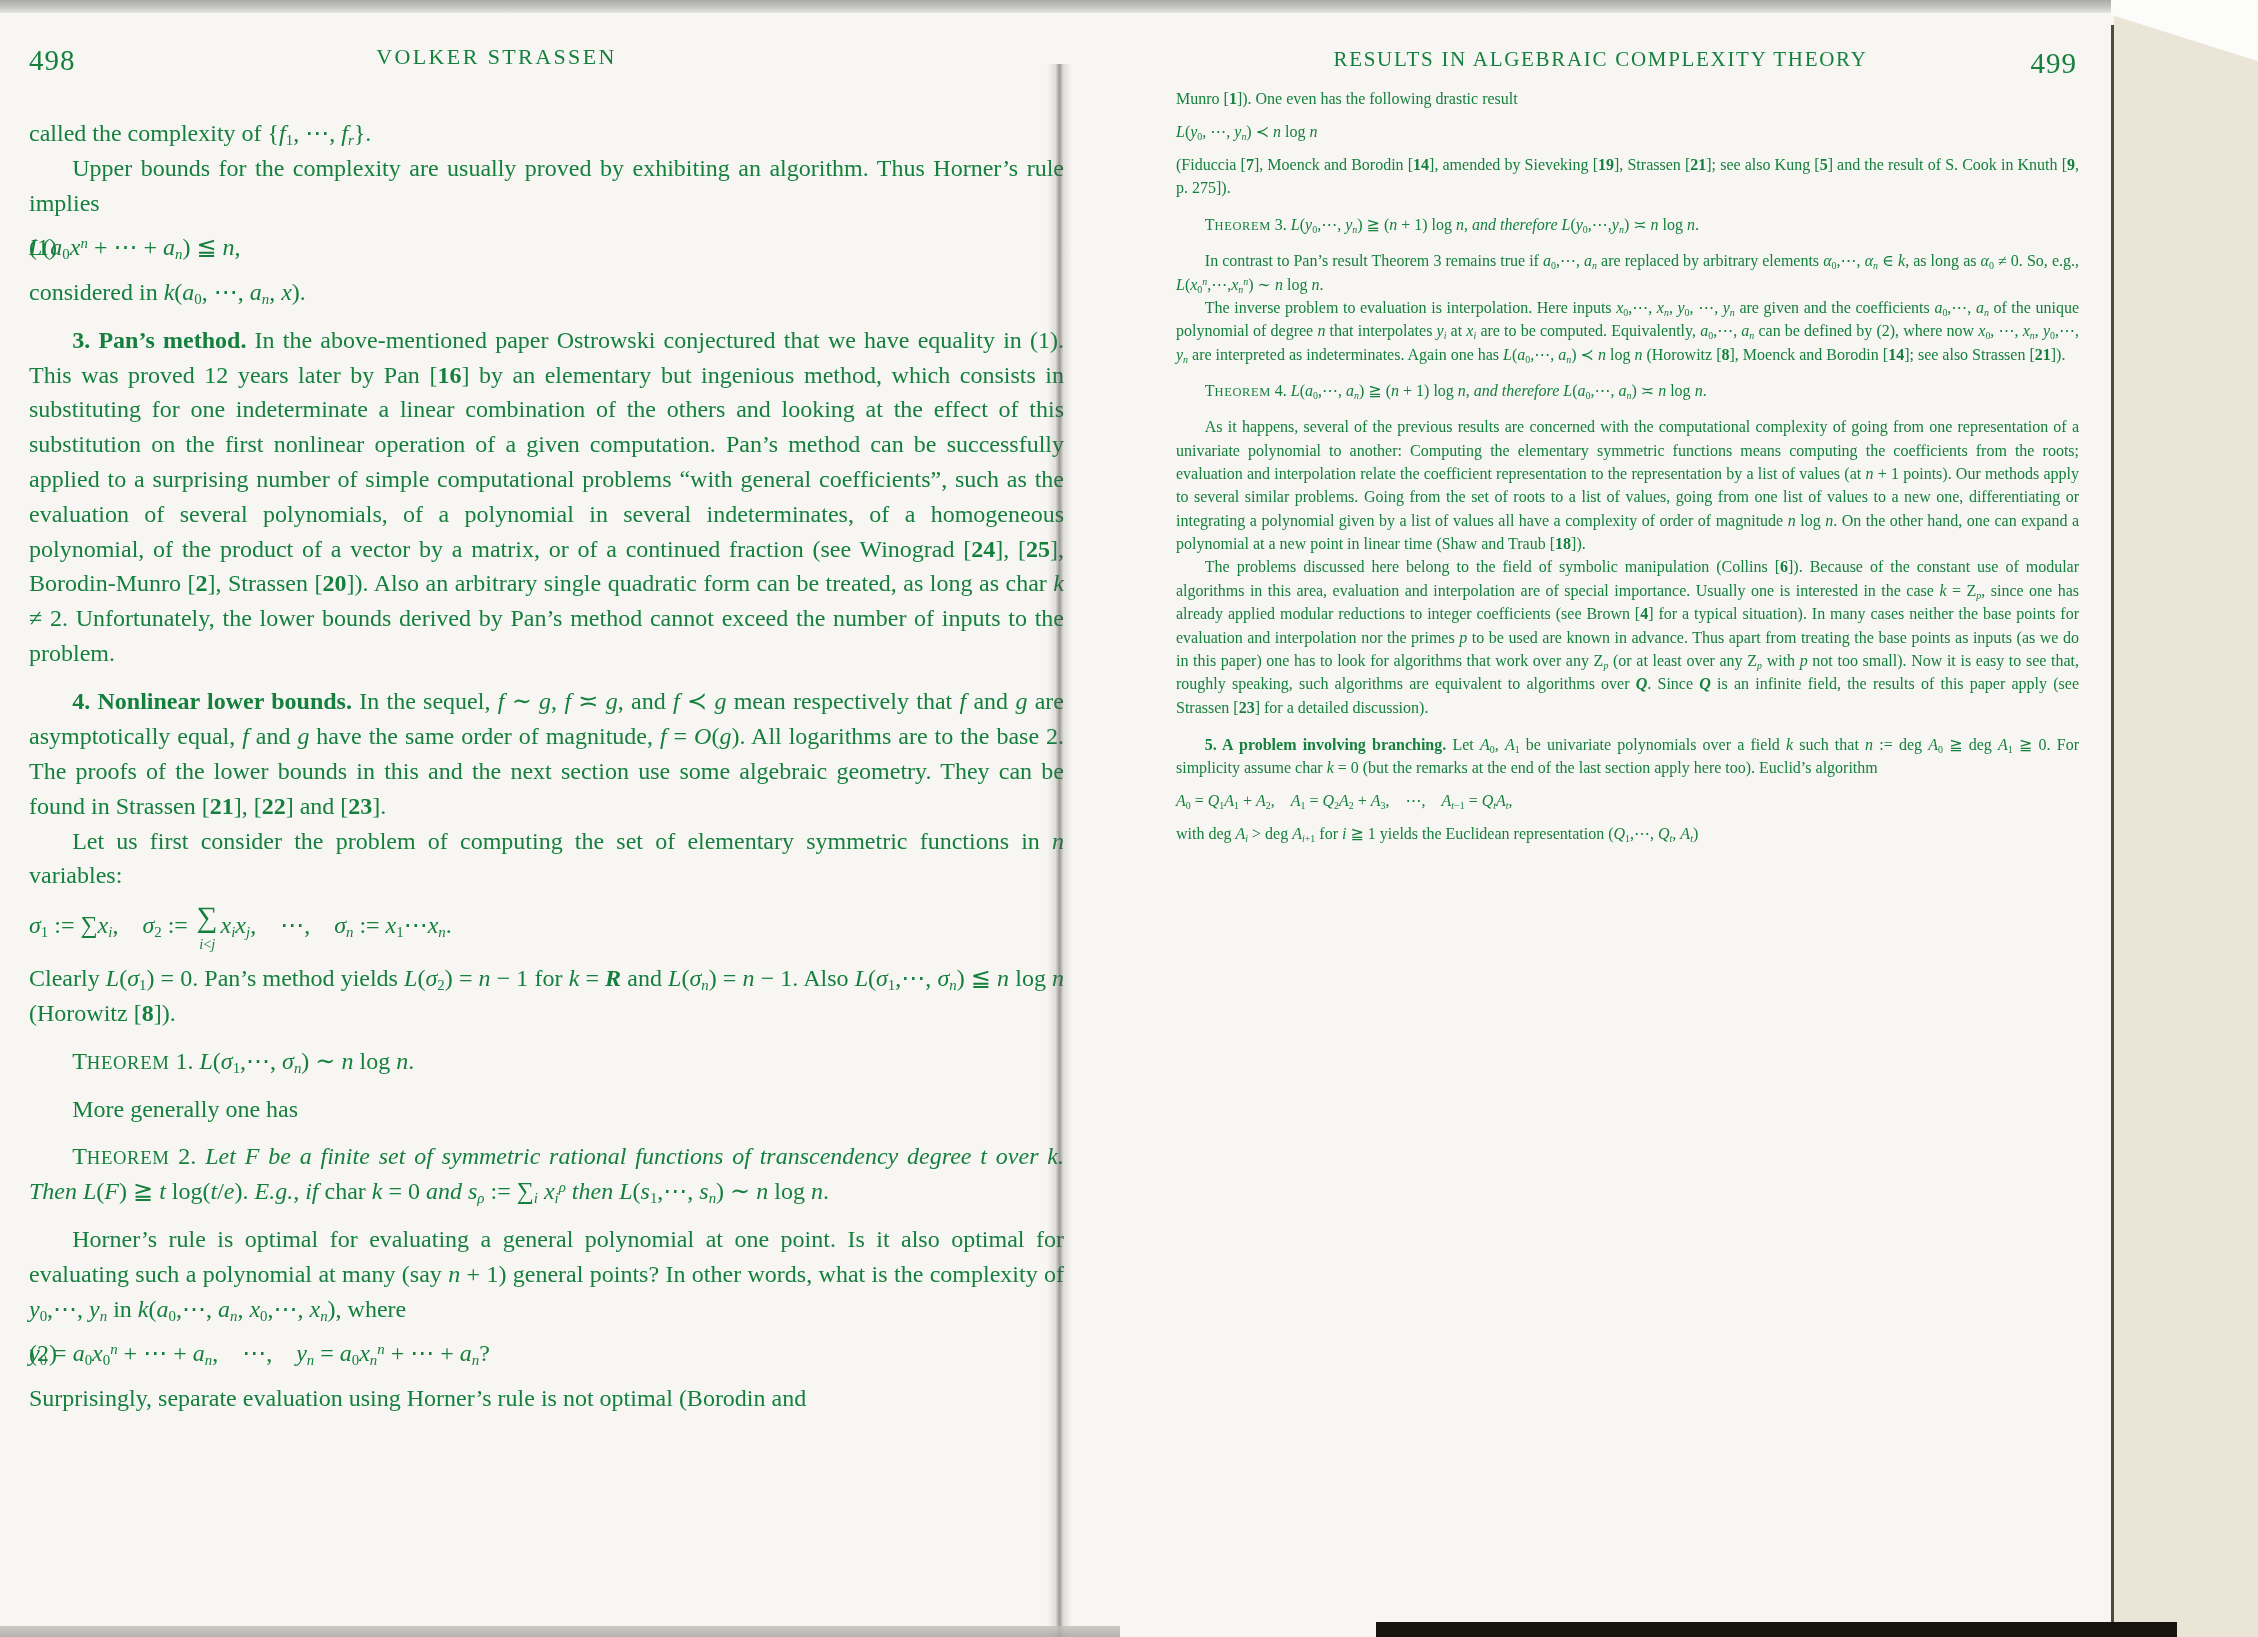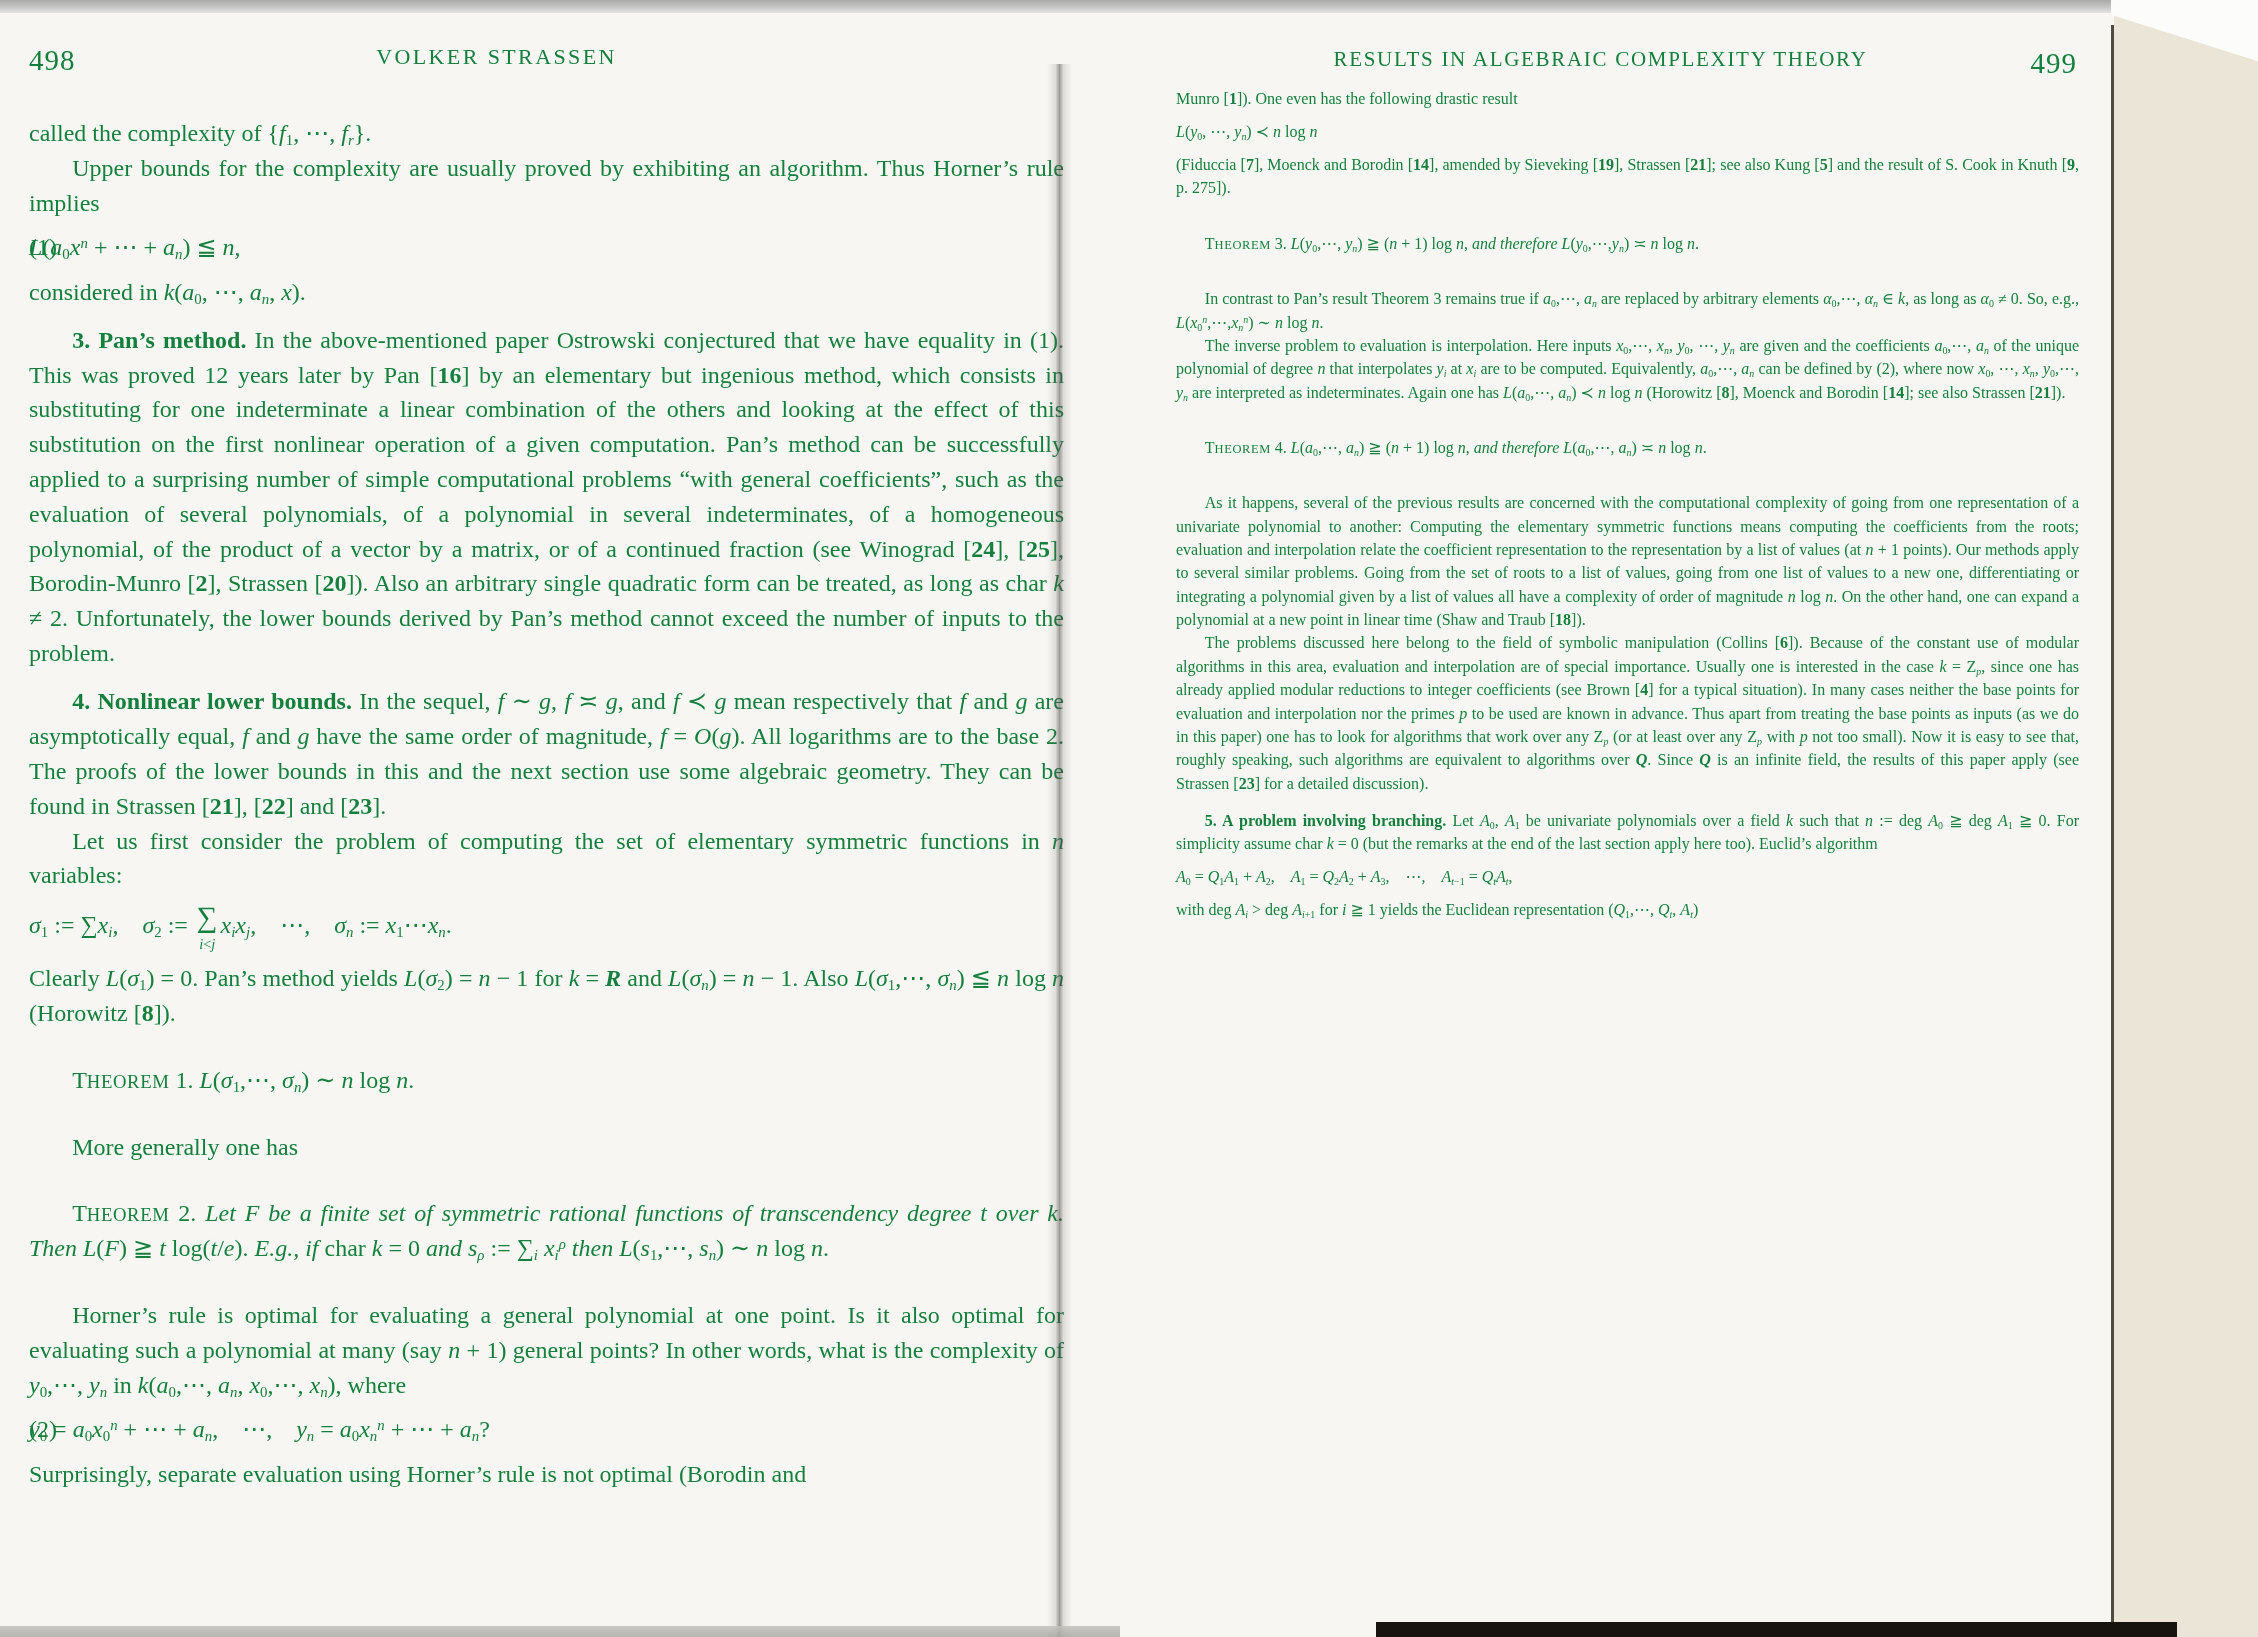--- a/index.html
+++ b/index.html
@@ -20,21 +20,21 @@
   .running-head{font-size:22px;letter-spacing:2.4px;text-align:center;}
   .page-left .running-head{transform:translateX(-50px);}
   .page-right .running-head{font-size:21px;letter-spacing:1.7px;transform:translateX(-27px);}
   .body-text{position:absolute;left:0;width:100%;text-align:justify;}
   .page-left .body-text{top:116px;font-size:24px;line-height:1.45;}
   .page-right .body-text{top:87px;font-size:16px;line-height:1.46;}
   .item{margin:0;}
   .item.p{text-indent:1.8em;}
   .item.pc{text-indent:0;}
   .item.sec{text-indent:1.8em;margin-top:13.5px;}
-  .item.thm{text-indent:1.8em;margin:32px 0;}
+  .item.thm{text-indent:1.8em;margin:13px 0;}
   .item.eq{position:relative;text-indent:0;margin:9.7px 0;}
   .eqnum{position:absolute;left:0;top:0;}
   sub,sup{font-size:0.62em;line-height:0;}
   sub{vertical-align:-0.28em;}
   sup{vertical-align:0.5em;}
   .smcp{font-size:0.78em;letter-spacing:0.6px;}
   .bigop{display:inline-flex;flex-direction:column;align-items:center;vertical-align:middle;line-height:1;margin:0 2.9px;}
   .bigop .op{font-size:1.22em;}
   .bigop .oplim{font-size:0.6em;margin-top:5px;}
   .gutter{position:absolute;left:1047px;top:64px;width:25px;height:1574px;

